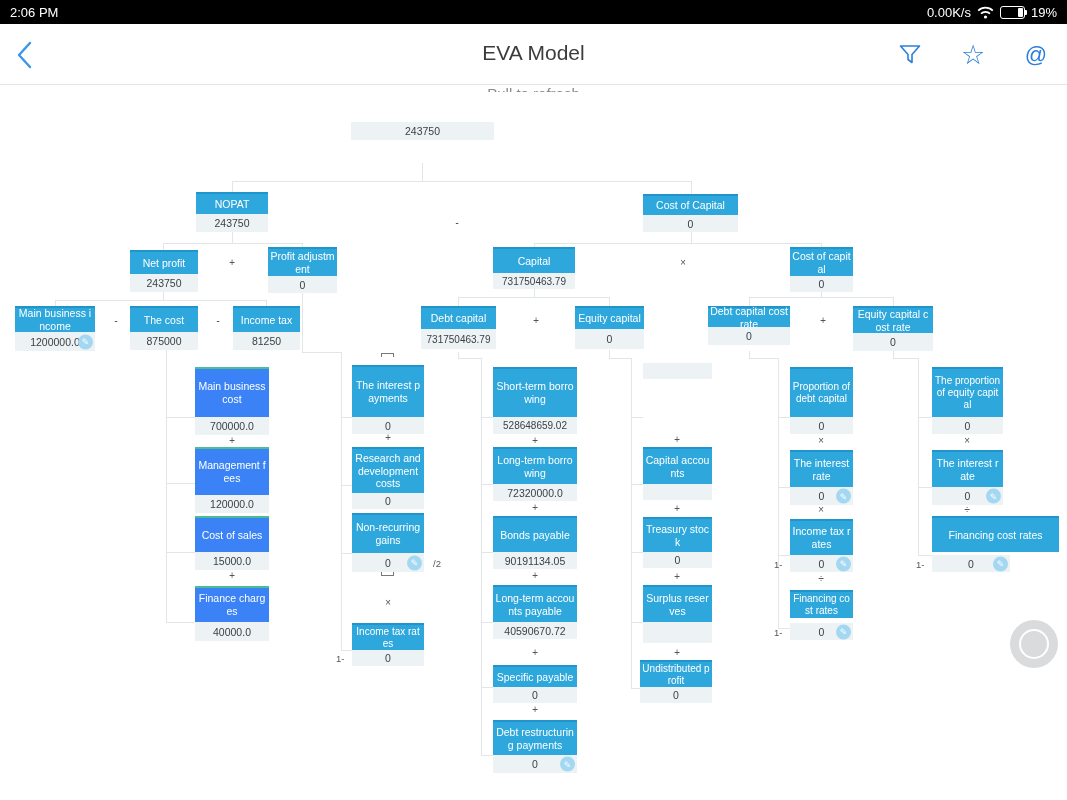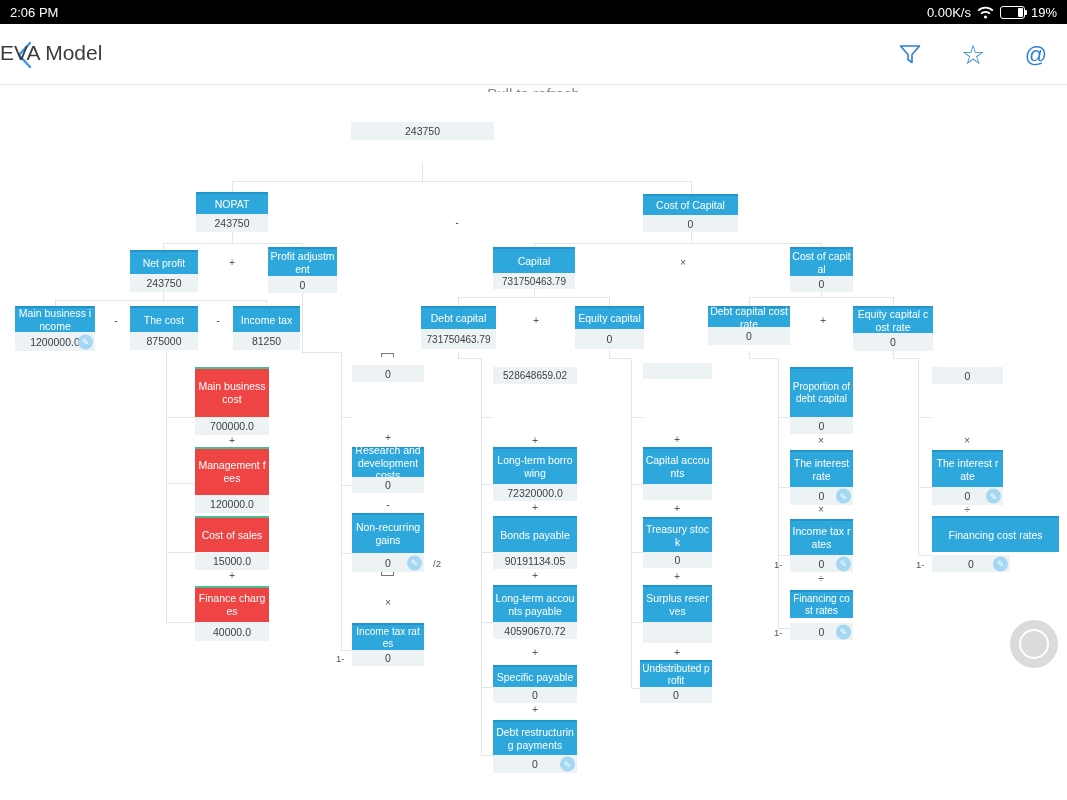--- a/index.html
+++ b/index.html
@@ -8,34 +8,34 @@
   
   .status{position:absolute;top:0;left:0;width:1067px;height:24px;background:#000;color:#fff;
           display:flex;align-items:center;justify-content:space-between;padding:0 10px;box-sizing:border-box;
           font-size:13px;}
   .status-right{display:flex;align-items:center;gap:6px;}
   .batt{width:23px;height:11px;border:1px solid #fff;border-radius:3px;position:relative;}
   .batt .fill{position:absolute;right:1px;top:1px;bottom:1px;width:5px;background:#fff;border-radius:1px;}
   .batt .nub{position:absolute;right:-3px;top:3px;width:2px;height:5px;background:#fff;border-radius:0 1px 1px 0;}
   
   .nav{position:absolute;top:24px;left:0;width:1067px;height:60px;background:#fff;border-bottom:1px solid #E5E5E5;}
-  .nav-title{position:absolute;top:17px;left:0;width:100%;text-align:left;font-size:21px;color:#3c3c3c;}
+  .nav-title{position:absolute;top:17px;left:0;width:100%;text-align:center;font-size:21px;color:#3c3c3c;}
   .back{position:absolute;left:12px;top:16px;width:26px;height:30px;cursor:pointer;}
   .nav-ic{position:absolute;top:14px;width:34px;height:34px;display:flex;align-items:center;justify-content:center;
           color:#2B7FDB;cursor:pointer;}
   .ic-star{font-size:27px;line-height:1;}
   .ic-at{font-size:22px;line-height:1;}
   .hint-clip{position:absolute;top:85px;left:0;width:1067px;height:7px;overflow:hidden;text-align:center;}
   .hint-clip span{font-size:15px;color:#8a8a8a;display:inline-block;margin-top:-12px;}
   
   .node{position:absolute;}
   .nh{background:#2EA7DC;border-top:2px solid #1F95CB;color:#fff;font-size:10.5px;line-height:1.2;
       display:flex;align-items:center;justify-content:center;text-align:center;word-break:break-all;
       padding:0 2px;box-sizing:border-box;cursor:pointer;}
-  .node.green .nh{background:#ef4444;border-top-color:#49BE92;}
+  .node.green .nh{background:#3b82f6;border-top-color:#49BE92;}
   .nv{position:relative;background:#EDF2F4;color:#3b4146;font-size:10.5px;
       display:flex;align-items:center;justify-content:center;white-space:nowrap;}
   .edit{position:absolute;right:2px;top:50%;transform:translateY(-50%);width:15px;height:15px;border-radius:50%;
         background:#A3D7F2;color:#fff;font-size:9px;display:flex;align-items:center;justify-content:center;cursor:pointer;}
   .pre{position:absolute;left:-16px;top:50%;transform:translateY(-50%);font-size:9.5px;color:#555;}
   .suf{position:absolute;right:-17px;top:50%;transform:translateY(-50%);font-size:9.5px;color:#555;}
   .op{position:absolute;font-size:10px;color:#555;transform:translate(-50%,-50%);}
   .cn{position:absolute;background:#E2E6E8;}
   .brk{position:absolute;width:11px;height:3px;border:1px solid #777;}
   .brk-t{border-bottom:none;}
@@ -286,26 +286,27 @@
     </div>
 </div>
 <div class="node green" style="left:195px;top:586px;width:74px">
   <div class="nh" style="height:36px">Finance charges</div>
   <div class="nv" style="height:19px">
       <span>40000.0</span>
     </div>
 </div>
 
 <div class="node" style="left:352px;top:365px;width:72px">
+  <div class="nh" style="height:52px">The interest payments</div>
   <div class="nv" style="height:17px">
       <span>0</span>
     </div>
 </div>
 <div class="node" style="left:352px;top:447px;width:72px">
-  <div class="nh" style="height:30px">Research and development costs</div>
+  <div class="nh" style="height:46px">Research and development costs</div>
   <div class="nv" style="height:16px">
       <span>0</span>
     </div>
 </div>
 <div class="node" style="left:352px;top:513px;width:72px">
   <div class="nh" style="height:40px">Non-recurring gains</div>
   <div class="nv" style="height:19px">
       <span>0</span>
       <span class="edit">✎</span>
       <span class="suf">/2</span>
@@ -313,20 +314,21 @@
 </div>
 <div class="node" style="left:352px;top:623px;width:72px">
   <div class="nh" style="height:27px;font-size:10px">Income tax rates</div>
   <div class="nv" style="height:16px">
       <span class="pre">1-</span>
       <span>0</span>
     </div>
 </div>
 
 <div class="node" style="left:493px;top:367px;width:84px">
+  <div class="nh" style="height:50px">Short-term borrowing</div>
   <div class="nv" style="height:17px;font-size:10px">
       <span>528648659.02</span>
     </div>
 </div>
 <div class="node" style="left:493px;top:447px;width:84px">
   <div class="nh" style="height:37px">Long-term borrowing</div>
   <div class="nv" style="height:17px">
       <span>72320000.0</span>
     </div>
 </div>
@@ -410,20 +412,21 @@
 <div class="node" style="left:790px;top:590px;width:63px">
   <div class="nh" style="height:28px;font-size:10px">Financing cost rates</div>
   <div class="nv" style="height:17px;margin-top:5px">
       <span class="pre">1-</span>
       <span>0</span>
       <span class="edit">✎</span>
     </div>
 </div>
 
 <div class="node" style="left:932px;top:367px;width:71px">
+  <div class="nh" style="height:50px;font-size:10px">The proportion of equity capital</div>
   <div class="nv" style="height:17px">
       <span>0</span>
     </div>
 </div>
 <div class="node" style="left:932px;top:450px;width:71px">
   <div class="nh" style="height:37px">The interest rate</div>
   <div class="nv" style="height:18px">
       <span>0</span>
       <span class="edit">✎</span>
     </div>

